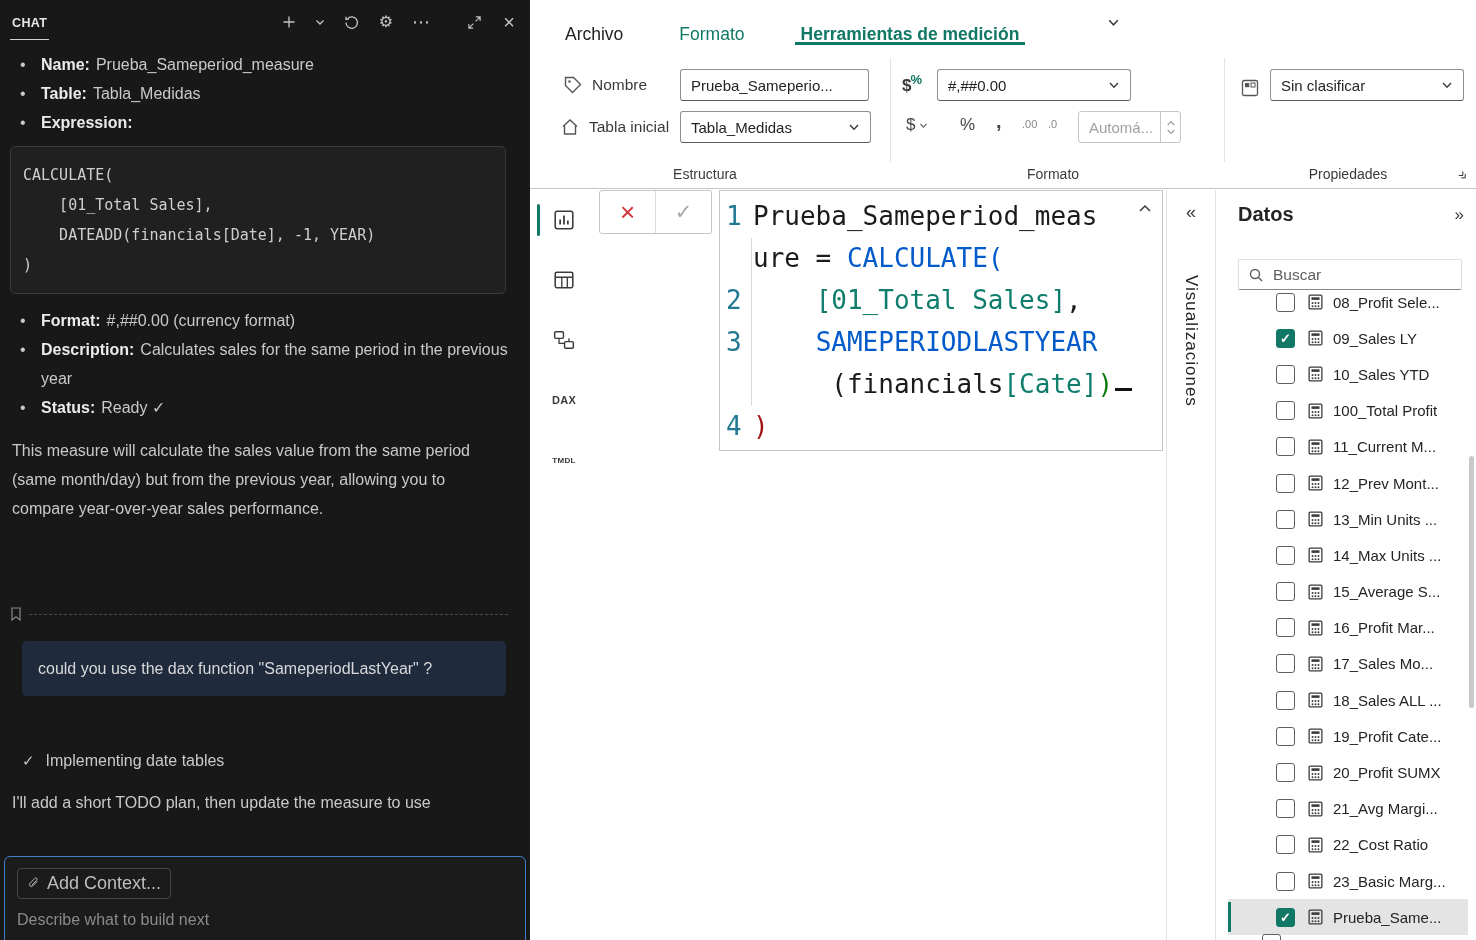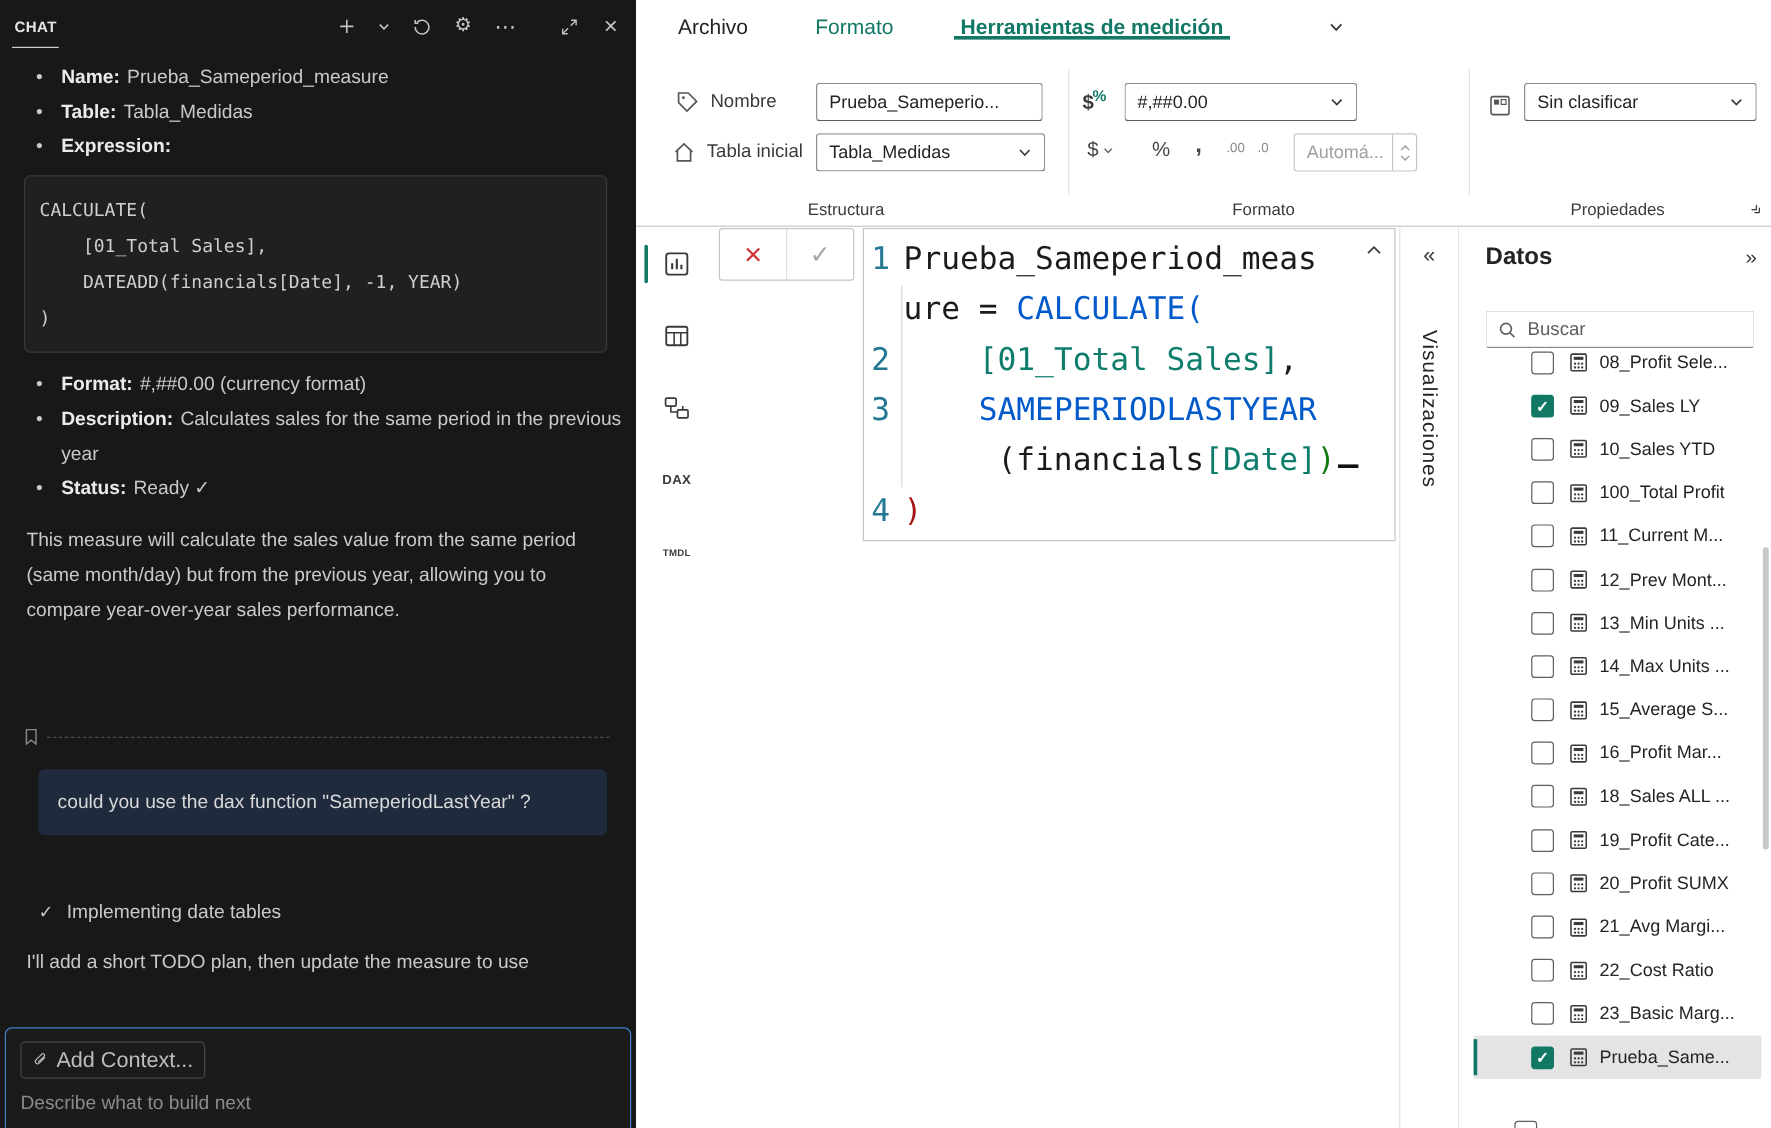--- a/index.html
+++ b/index.html
@@ -11,21 +11,21 @@
   .chat{position:absolute;left:0;top:0;width:530px;height:940px;background:#181818;color:#c9c9c9;}
   .chat-header{display:flex;align-items:center;height:44px;padding:0 12px 0 10px;}
   .chat-title{font-size:12.5px;font-weight:700;letter-spacing:.4px;color:#e7e7e7;
               padding:12px 2px 9px;border-bottom:1px solid #d0d0d0;}
   .chat-actions{margin-left:auto;display:flex;align-items:center;gap:17px;color:#c5c5c5;}
   .icon-btn{display:flex;align-items:center;justify-content:center;min-width:18px;height:22px;cursor:pointer;}
   .glyph16{font-size:16px;line-height:1}
   .glyph18{font-size:18px;line-height:1}
   .glyph20{font-size:20px;line-height:1}
   .gap-left{margin-left:18px}
-  .chat-body{padding:6px 12px 0 20px;font-size:16px;line-height:29px;}
+  .chat-body{padding:6px 12px 0 10px;font-size:16px;line-height:29px;}
   .detail-list{list-style:none}
   .detail-list li{position:relative;padding-left:31px;color:#c9c9c9;}
   .detail-list li::before{content:"•";position:absolute;left:10px;color:#c9c9c9;}
   .detail-list b{color:#ebebeb;font-weight:700;margin-right:6px;}
   .code-block{margin:9px 12px 12px 0;background:#202020;border:1px solid #3a3a3a;border-radius:5px;
               padding:13px 12px;font-family:"DejaVu Sans Mono",monospace;font-size:15px;line-height:30px;
               color:#cfcfcf;white-space:pre;overflow:hidden;}
   .summary{margin:14px 12px 0 2px;color:#c9c9c9;}
   .checkpoint{margin-top:84px;display:flex;align-items:center;gap:7px;color:#8a8a8a;padding-right:10px;}
   .checkpoint .line{flex:1;border-top:1px dashed #4b4b4b;height:0;}
@@ -37,21 +37,21 @@
   .chat-input{position:absolute;left:4px;right:4px;top:856px;height:96px;background:#1b1b1b;
               border:1px solid #4080cc;border-radius:6px;padding:11px 12px;}
   .ctx-chip{display:inline-flex;align-items:center;gap:7px;border:1px solid #474747;border-radius:4px;
             padding:4px 9px;font-size:18px;color:#bdbdbd;background:transparent;cursor:pointer;}
   .input-placeholder{margin-top:12px;font-size:16px;color:#8b8b8b;}
   svg{display:block}
 
   
   .pbi{position:absolute;left:530px;top:0;width:946px;height:940px;background:#fff;color:#252423;}
   .ribbon{position:absolute;top:0;left:0;right:0;height:189px;border-bottom:1px solid #c6c6c6;background:#fff;}
-  .tabs-row{position:absolute;top:0;left:0;right:0;height:45px;display:flex;align-items:center;
+  .tabs-row{position:absolute;top:0;left:0;right:0;height:45px;display:flex;align-items:flex-end;
             gap:56px;padding-left:35px;}
   .rtab{display:flex;align-items:center;font-size:17.5px;color:#252423;position:relative;cursor:pointer;}
   .rtab.ctx{color:#117865;}
   .rtab.active{font-weight:700;}
   .rtab.active::after{content:"";position:absolute;left:-6px;right:-6px;bottom:0;height:3px;background:#117865;}
   .tabs-chevron{align-self:center;margin-left:32px;color:#3b3a39;cursor:pointer;}
   .share-btn{position:absolute;top:2px;right:0;height:38px;display:flex;align-items:center;gap:9px;
              background:#0f8446;color:#fff;font-size:16px;font-weight:700;padding:0 12px 0 14px;
              border-radius:4px 0 0 4px;cursor:pointer;}
   
@@ -368,21 +368,21 @@
               <div class="fx-num">3</div>
               <div class="fx-num"></div>
               <div class="fx-num">4</div>
             </div>
           <div class="fx-code">
             <div class="fx-guide"></div>
           <div class="fx-line"><span class="tok-plain">Prueba_Sameperiod_meas</span></div>
               <div class="fx-line"><span class="tok-plain">ure = </span><span class="tok-kw">CALCULATE(</span></div>
               <div class="fx-line"><span class="tok-plain">    </span><span class="tok-ref">[01_Total Sales]</span><span class="tok-plain">,</span></div>
               <div class="fx-line"><span class="tok-plain">    </span><span class="tok-kw">SAMEPERIODLASTYEAR</span></div>
-              <div class="fx-line"><span class="tok-plain">     (</span><span class="tok-plain">financials</span><span class="tok-ref">[Date]</span><span class="tok-grn">)</span><span class="fx-cursor"></span></div>
+              <div class="fx-line"><span class="tok-plain">     (</span><span class="tok-plain">financials</span><span class="tok-ref">[Cate]</span><span class="tok-grn">)</span><span class="fx-cursor"></span></div>
               <div class="fx-line"><span class="tok-mrn">)</span></div>
             </div>
           <span class="fx-collapse">
             <svg width="16" height="16" viewBox="0 0 16 16">
                 <path d="M3 10l5-5 5 5" stroke="#3b3a39" stroke-width="1.5" fill="none"></path>
               </svg>
           </span>
         </div>
       </div>
 
@@ -573,20 +573,36 @@
                   <rect x="2" y="1.5" width="12" height="13" rx="1" stroke="#3b3a39" stroke-width="1.2" fill="none"></rect>
                   <rect x="4.2" y="3.6" width="7.6" height="2.4" fill="#3b3a39"></rect>
                   <circle cx="5.2" cy="9" r="0.9" fill="#3b3a39"></circle>
                   <circle cx="8" cy="9" r="0.9" fill="#3b3a39"></circle>
                   <circle cx="10.8" cy="9" r="0.9" fill="#3b3a39"></circle>
                   <circle cx="5.2" cy="12" r="0.9" fill="#3b3a39"></circle>
                   <circle cx="8" cy="12" r="0.9" fill="#3b3a39"></circle>
                   <circle cx="10.8" cy="12" r="0.9" fill="#3b3a39"></circle>
                 </svg>
     </span>
+    <span class="field-label">17_Sales Mo...</span>
+  </div>
+            <div class="field-row">
+    <span class="cb"></span>
+    <span class="calc">
+      <svg width="17" height="18" viewBox="0 0 16 16">
+                  <rect x="2" y="1.5" width="12" height="13" rx="1" stroke="#3b3a39" stroke-width="1.2" fill="none"></rect>
+                  <rect x="4.2" y="3.6" width="7.6" height="2.4" fill="#3b3a39"></rect>
+                  <circle cx="5.2" cy="9" r="0.9" fill="#3b3a39"></circle>
+                  <circle cx="8" cy="9" r="0.9" fill="#3b3a39"></circle>
+                  <circle cx="10.8" cy="9" r="0.9" fill="#3b3a39"></circle>
+                  <circle cx="5.2" cy="12" r="0.9" fill="#3b3a39"></circle>
+                  <circle cx="8" cy="12" r="0.9" fill="#3b3a39"></circle>
+                  <circle cx="10.8" cy="12" r="0.9" fill="#3b3a39"></circle>
+                </svg>
+    </span>
     <span class="field-label">18_Sales ALL ...</span>
   </div>
             <div class="field-row">
     <span class="cb"></span>
     <span class="calc">
       <svg width="17" height="18" viewBox="0 0 16 16">
                   <rect x="2" y="1.5" width="12" height="13" rx="1" stroke="#3b3a39" stroke-width="1.2" fill="none"></rect>
                   <rect x="4.2" y="3.6" width="7.6" height="2.4" fill="#3b3a39"></rect>
                   <circle cx="5.2" cy="9" r="0.9" fill="#3b3a39"></circle>
                   <circle cx="8" cy="9" r="0.9" fill="#3b3a39"></circle>

